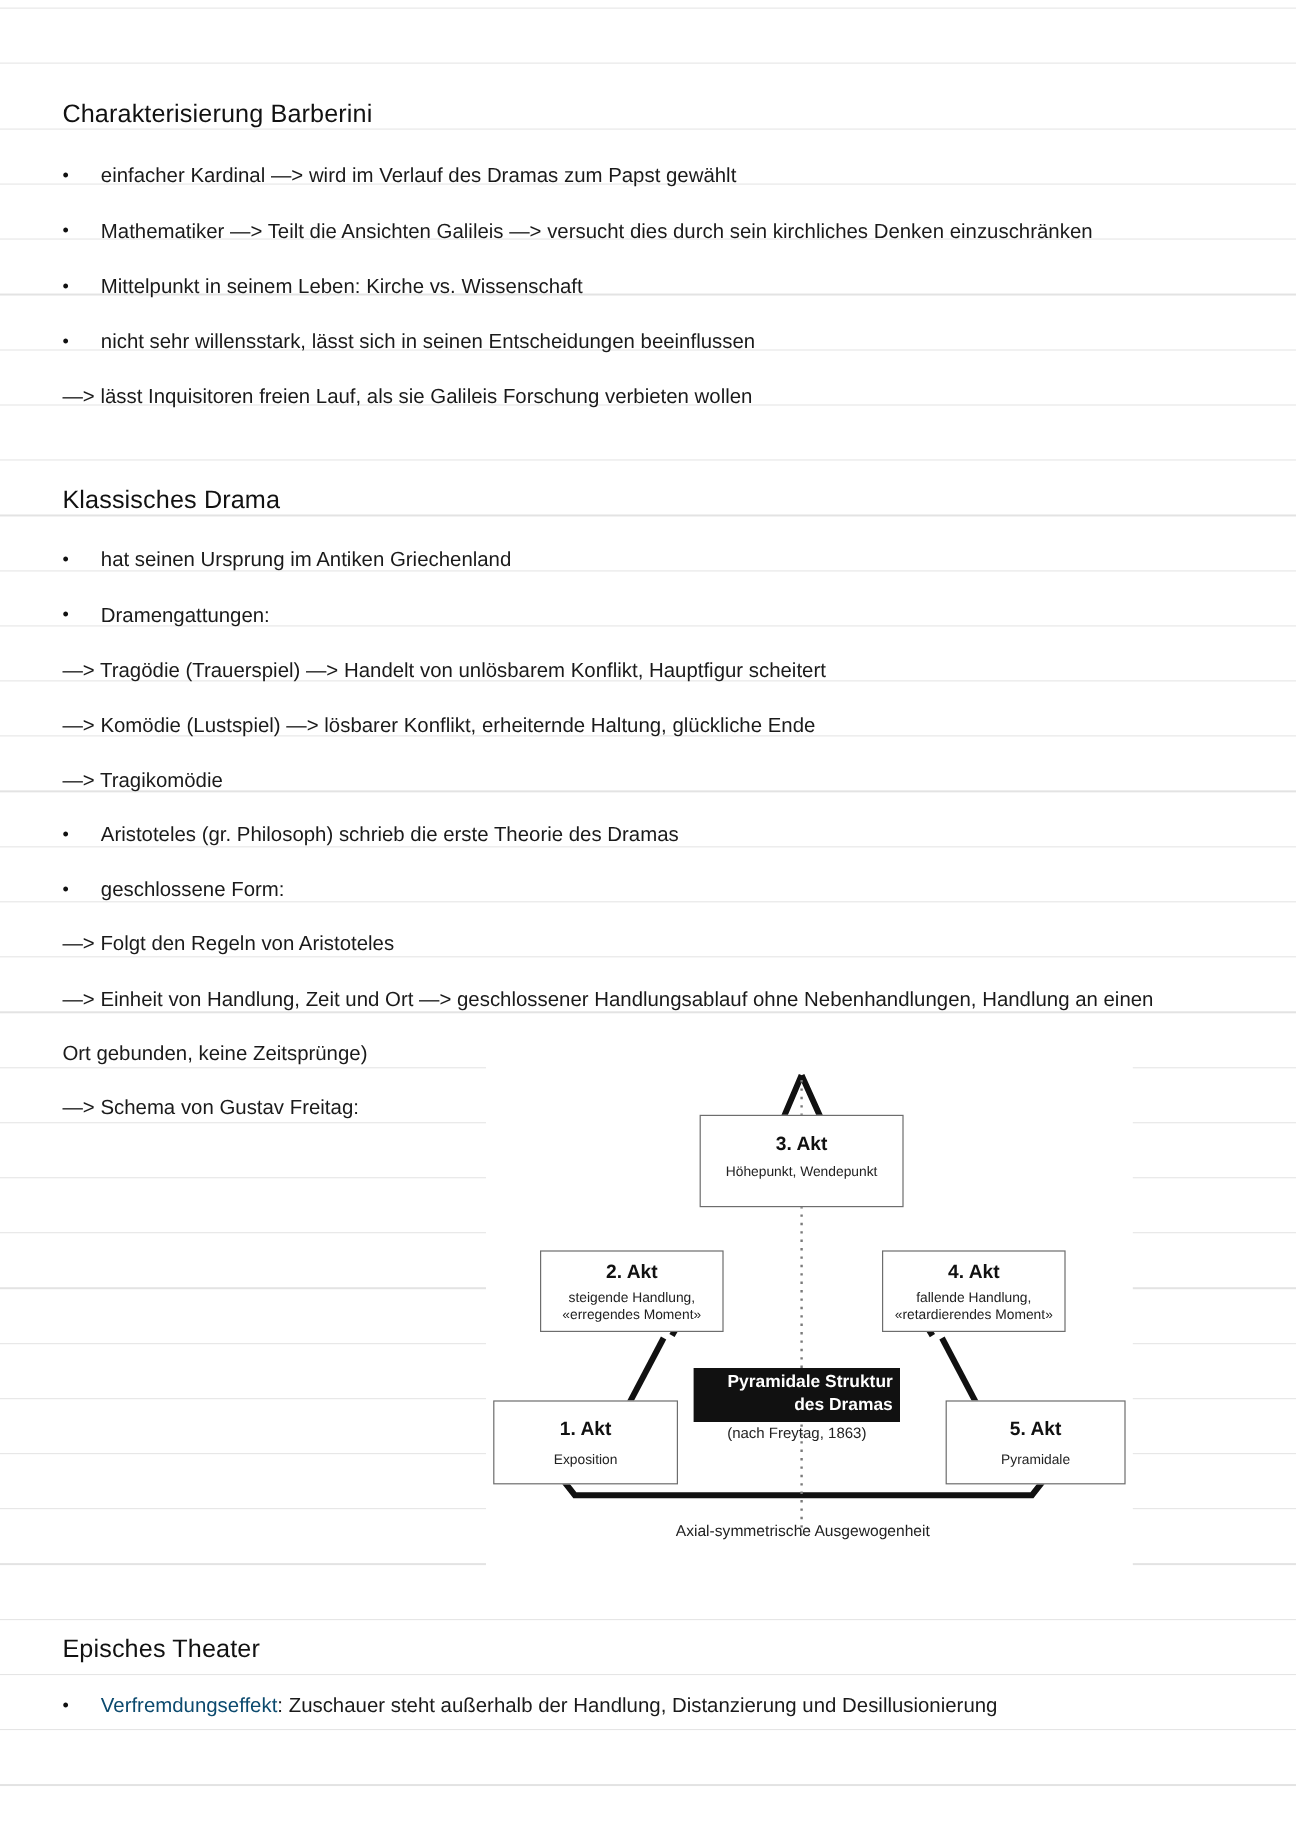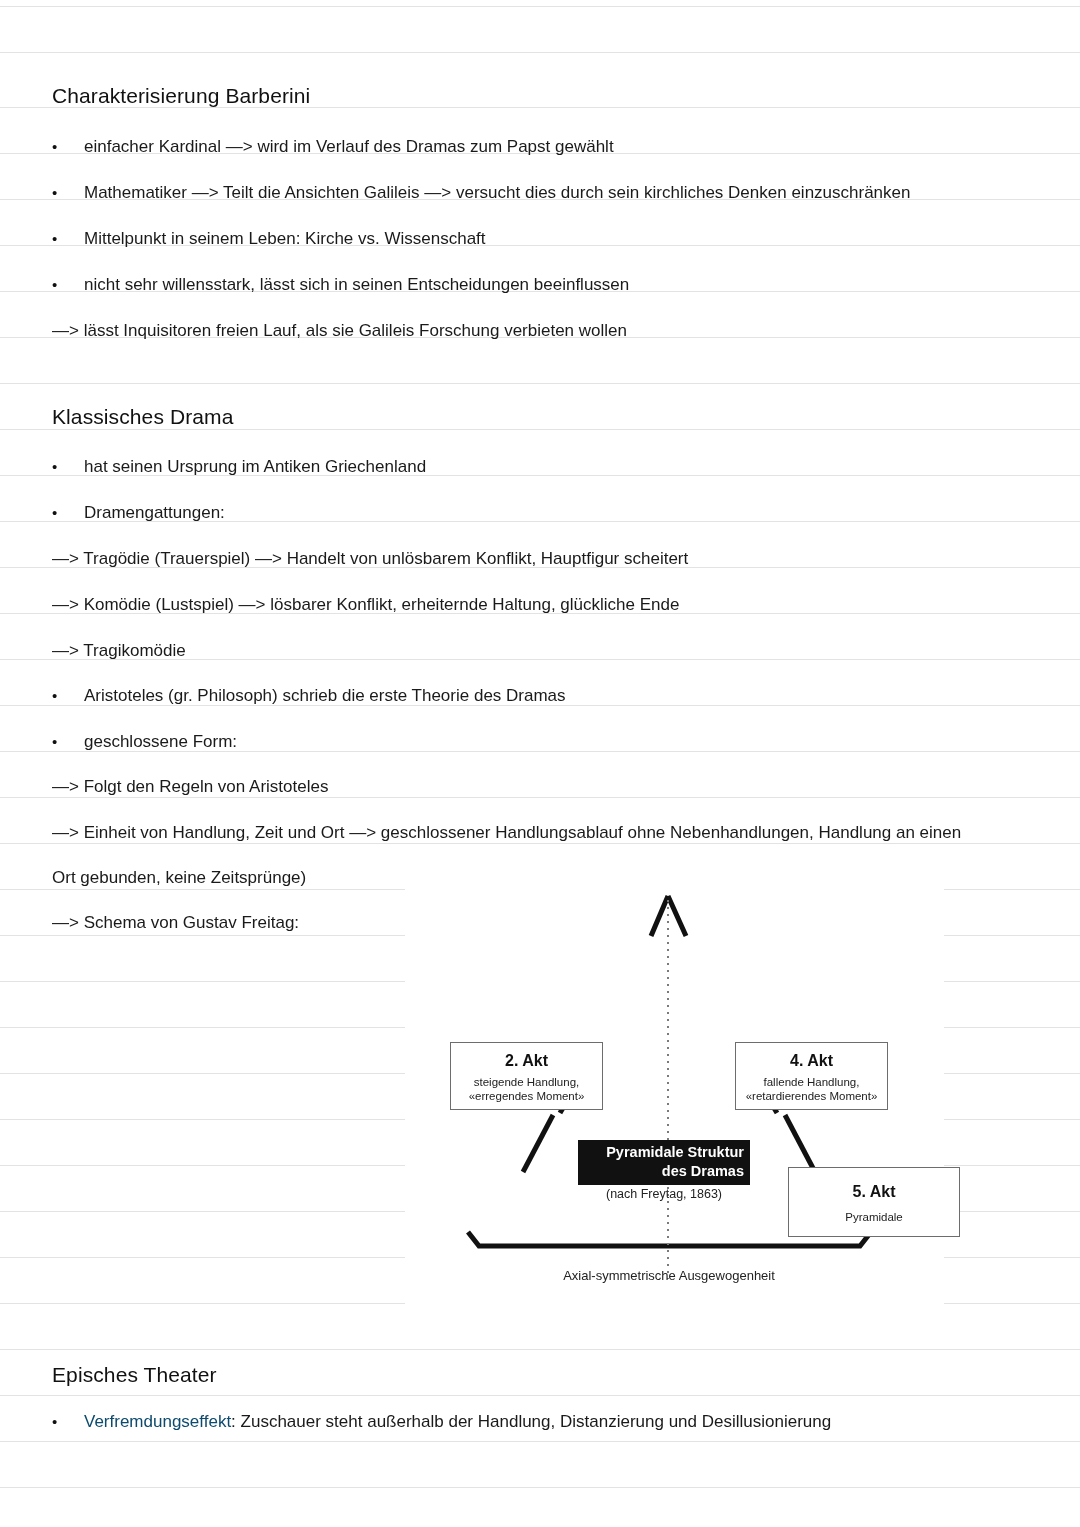--- a/index.html
+++ b/index.html
@@ -190,35 +190,43 @@
 
         <path d="M 148 231 L 118 288" stroke="#111" stroke-width="5" fill="none"></path>
 
         <path d="M 380 231 L 410 288" stroke="#111" stroke-width="5" fill="none"></path>
 
         <path d="M 63 348 L 74 362 L 455 362 L 466 348" stroke="#111" stroke-width="5" fill="none" stroke-linejoin="miter"></path>
 
         <line x1="263" y1="16" x2="263" y2="395" stroke="#7a7a7a" stroke-width="2" stroke-dasharray="2 5"></line>
       </svg>
 
+      <div class="dbox" style="left:178px; top:45px; width:170px; height:77px; padding-top:14px;">
+        <div class="t">3. Akt</div>
+        <div class="s" style="margin-top:7px;">Höhepunkt, Wendepunkt</div>
+      </div>
 
       <div class="dbox" style="left:45px; top:158px; width:153px; height:68px; padding-top:8px;">
         <div class="t">2. Akt</div>
         <div class="s" style="margin-top:5px;">steigende Handlung,</div>
         <div class="s">«erregendes Moment»</div>
       </div>
 
       <div class="dbox" style="left:330px; top:158px; width:153px; height:68px; padding-top:8px;">
         <div class="t">4. Akt</div>
         <div class="s" style="margin-top:5px;">fallende Handlung,</div>
         <div class="s">«retardierendes Moment»</div>
       </div>
 
-
-      <div class="dbox" style="left:383px; top:283px; width:172px; height:70px; padding-top:14px;">
+      <div class="dbox" style="left:6px; top:283px; width:154px; height:70px; padding-top:14px;">
+        <div class="t">1. Akt</div>
+        <div class="s" style="margin-top:9px;">Exposition</div>
+      </div>
+
+      <div class="dbox" style="left:383px; top:283px; width:150px; height:70px; padding-top:14px;">
         <div class="t">5. Akt</div>
         <div class="s" style="margin-top:9px;">Pyramidale</div>
       </div>
 
       <div class="blacklabel" style="left:173px; top:256px; width:172px;">
         <div>Pyramidale Struktur</div>
         <div>des Dramas</div>
       </div>
 
       <div class="caption" style="left:173px; top:303px; width:172px;">(nach Freytag, 1863)</div>

